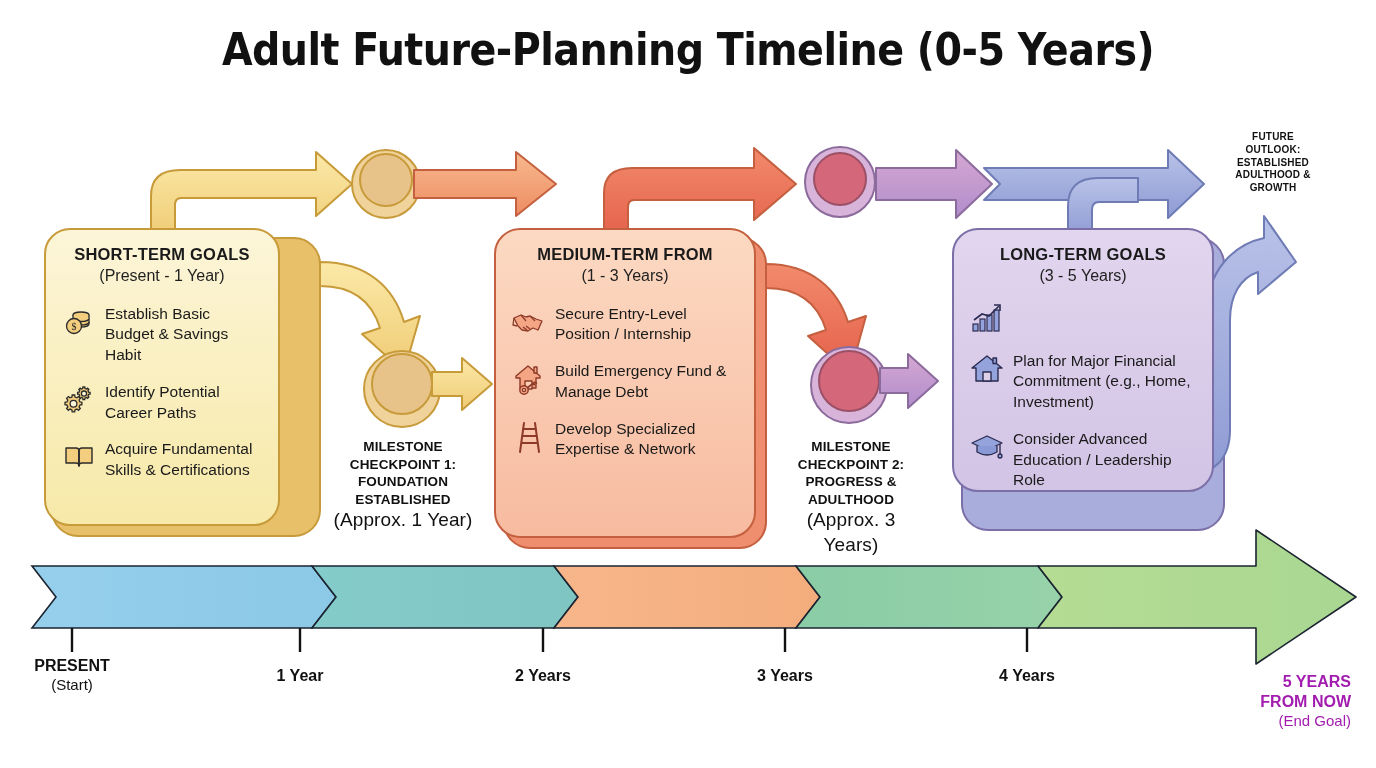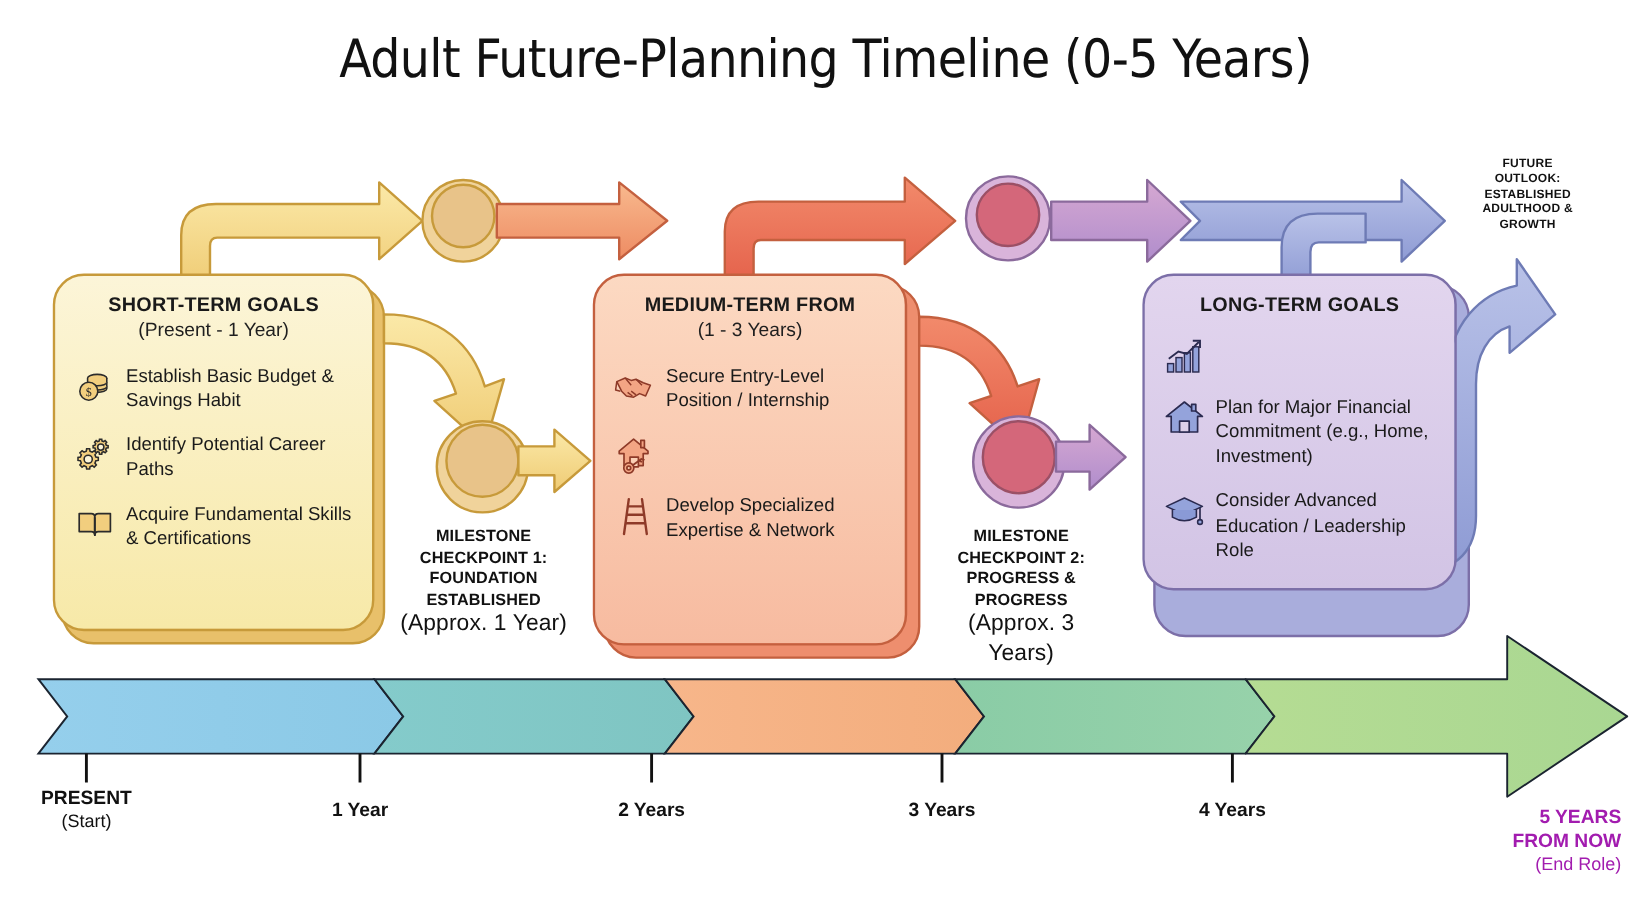--- a/index.html
+++ b/index.html
@@ -9,21 +9,21 @@
     font-family:"Liberation Sans", sans-serif;
     overflow:hidden;
     position:relative;
   }
   #stage{position:absolute;inset:0;width:1376px;height:768px;}
 
   
   .title{
     position:absolute;left:0;top:24px;width:1376px;
     text-align:center;
-    font-size:44px;font-weight:normal;color:#111111;
+    font-size:44px;font-weight:bold;color:#111111;
     letter-spacing:-0.5px;
     font-family:"DejaVu Sans Condensed","Liberation Sans",sans-serif;
   }
 
   
   #gfx{position:absolute;left:0;top:0;width:1376px;height:768px;}
 
   
   .card{
     position:absolute;
@@ -230,21 +230,21 @@
 
     <g stroke="#111" stroke-width="2.4">
       <line x1="72" y1="628" x2="72" y2="652"></line>
       <line x1="300" y1="628" x2="300" y2="652"></line>
       <line x1="543" y1="628" x2="543" y2="652"></line>
       <line x1="785" y1="628" x2="785" y2="652"></line>
       <line x1="1027" y1="628" x2="1027" y2="652"></line>
     </g>
   </svg>
 
-  <div class="card" style="left:44px;top:228px;width:268px;height:298px;background:linear-gradient(180deg,#FCF5D8,#F7E9A8);border-color:#C79A3A;">
+  <div class="card" style="left:44px;top:228px;width:236px;height:298px;background:linear-gradient(180deg,#FCF5D8,#F7E9A8);border-color:#C79A3A;">
     <div class="card-title">SHORT-TERM GOALS</div>
     <div class="card-sub">(Present - 1 Year)</div>
     <div class="items">
 
       <div class="item">
         <span class="ico">
           <svg width="32" height="32" viewBox="0 0 32 32">
             <g stroke="#2b2b2b" stroke-width="1.3" fill="#F2CE7E">
               <ellipse cx="18" cy="9" rx="8" ry="3"></ellipse>
               <path d="M10 9 v9 a8 3 0 0 0 16 0 v-9"></path>
@@ -311,40 +311,42 @@
             <g fill="#F3A584" stroke="#8E3A28" stroke-width="1.4" stroke-linejoin="round">
               <path d="M4 14 L16 4 L28 14 v2 h-4 v10 H8 V16 H4 z"></path>
               <rect x="13" y="19" width="7" height="8" fill="#FBD0B5"></rect>
               <rect x="22" y="5" width="3" height="6" fill="#F3A584"></rect>
               <circle cx="12" cy="28" r="4.2"></circle>
               <circle cx="12" cy="28" r="1.6" fill="#FBD0B5"></circle>
               <path d="M15 26 l8-6 M21 22 l2 1 M23 20.5 l2 1" fill="none" stroke-width="1.6"></path>
             </g>
           </svg>
         </span>
+        <span class="txt">Build Emergency Fund &amp; Manage Debt</span>
       </div>
 
       <div class="item">
         <span class="ico">
           <svg width="32" height="34" viewBox="0 0 32 34">
             <g stroke="#8E3A28" stroke-width="2" fill="none" stroke-linecap="round">
               <path d="M11 3 L7 32"></path>
               <path d="M22 3 L26 32"></path>
               <path d="M10.4 9 h12.2 M9.6 16 h13.8 M8.8 23 h15.4"></path>
             </g>
           </svg>
         </span>
         <span class="txt">Develop Specialized Expertise &amp; Network</span>
       </div>
 
     </div>
   </div>
 
   <div class="card" style="left:952px;top:228px;width:262px;height:264px;background:linear-gradient(180deg,#E2D5EE,#D2C4E5);border-color:#7C6FA8;">
     <div class="card-title">LONG-TERM GOALS</div>
+    <div class="card-sub">(3 - 5 Years)</div>
     <div class="items" style="margin-top:14px;">
 
       <div class="item">
         <span class="ico">
           <svg width="34" height="32" viewBox="0 0 34 32">
             <g fill="#94A3DB" stroke="#2b2b50" stroke-width="1.2">
               <rect x="3" y="22" width="5" height="7"></rect>
               <rect x="10" y="17" width="5" height="12"></rect>
               <rect x="17" y="13" width="5" height="16"></rect>
               <rect x="24" y="8" width="5" height="21"></rect>
@@ -390,21 +392,21 @@
     <div>CHECKPOINT 1:</div>
     <div>FOUNDATION</div>
     <div>ESTABLISHED</div>
     <div class="approx">(Approx. 1 Year)</div>
   </div>
 
   <div class="ms" style="left:778px;top:438px;width:146px;">
     <div>MILESTONE</div>
     <div>CHECKPOINT 2:</div>
     <div>PROGRESS &amp;</div>
-    <div>PROGRESS</div>
+    <div>ADULTHOOD</div>
     <div class="approx">(Approx. 3 Years)</div>
   </div>
 
   <div class="outlook" style="left:1188px;top:131px;width:170px;">
     <div>FUTURE</div>
     <div>OUTLOOK:</div>
     <div>ESTABLISHED</div>
     <div>ADULTHOOD &amp;</div>
     <div>GROWTH</div>
   </div>
@@ -423,16 +425,16 @@
   <div class="tick-label" style="left:785px;top:666px;width:140px;">
     <div>3 Years</div>
   </div>
   <div class="tick-label" style="left:1027px;top:666px;width:140px;">
     <div>4 Years</div>
   </div>
 
   <div class="end-label" style="left:1261px;top:672px;width:180px;">
     <div>5 YEARS</div>
     <div>FROM NOW</div>
-    <div class="sub">(End Role)</div>
+    <div class="sub">(End Goal)</div>
   </div>
 
 </div>
 
 </body></html>

